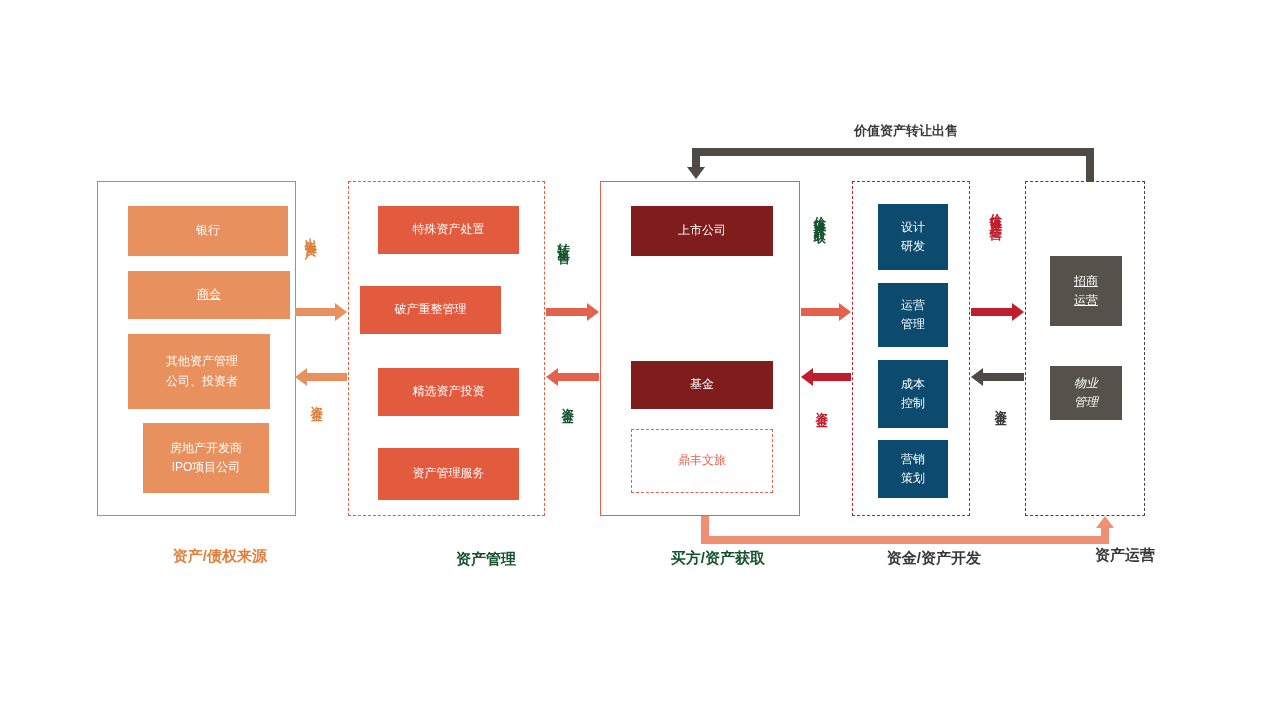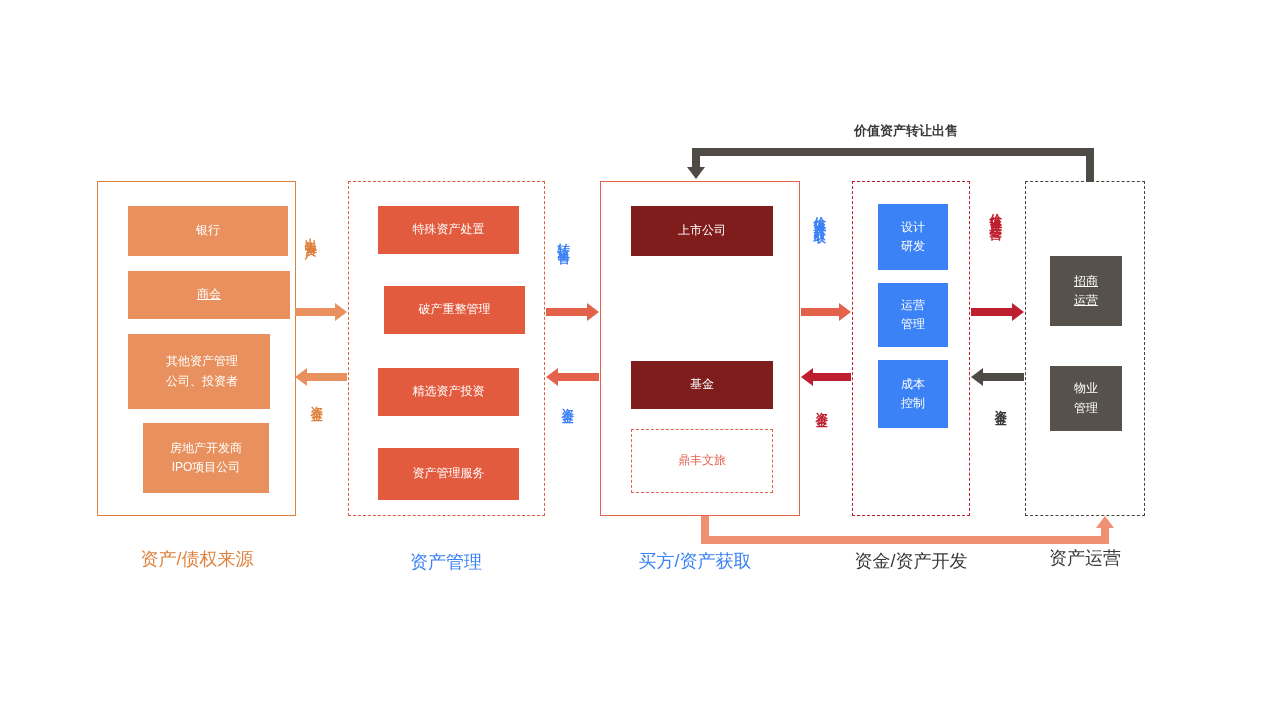--- a/index.html
+++ b/index.html
@@ -18,21 +18,21 @@
   .g5{left:1025px;top:181px;width:120px;height:335px;border:1.5px dashed #46423E;}
 
   .box{
     position:absolute;display:flex;align-items:center;justify-content:center;
     color:#fff;font-size:12px;line-height:1.6;text-align:center;
     white-space:pre-line;box-sizing:border-box;
   }
   .g1-box{background:#E8915E;}
   .g2-box{background:#E25B3F;}
   .g3-box{background:#7f1d1d;}
-  .g4-box{background:#3b82f6;}
+  .g4-box{background:#0c4a6e;}
   .g5-box{background:#56524B;}
   .outline-box{background:#fff;border:1px dashed #E4614C;color:#E4614C;}
 
   
   .harrow{position:absolute;height:18px;}
   .harrow .shaft{position:absolute;top:5px;height:8px;background:currentColor;}
   .harrow.right .shaft{left:0;right:10px;}
   .harrow.left  .shaft{left:10px;right:0;}
   .harrow .head{position:absolute;top:0;width:0;height:0;
     border-top:9px solid transparent;border-bottom:9px solid transparent;}
@@ -52,69 +52,71 @@
     border-top:12px solid #4E4A45;}
   .tri-up{position:absolute;width:0;height:0;
     border-left:9px solid transparent;border-right:9px solid transparent;
     border-bottom:12px solid #EE9071;}
 
   .vlabel{
     position:absolute;writing-mode:vertical-lr;
     font-weight:bold;font-size:12.5px;letter-spacing:3px;line-height:1.1;
   }
   .glabel{
-    position:absolute;width:140px;text-align:center;
-    font-weight:normal;font-size:18px;
+    position:absolute;width:140px;text-align:right;
+    font-weight:bold;font-size:15px;
   }
   .t-orange{color:#DE813D;}
-  .t-salmon{color:#3b82f6;}
+  .t-salmon{color:#14532d;}
   .t-crimson{color:#BE1E2D;}
   .t-dark{color:#383838;}
   .toplabel{position:absolute;font-weight:bold;font-size:13px;color:#383838;}
 </style>
 </head>
 <body>
 
 <div class="canvas">
 
   <div class="group g1">
     <div class="box g1-box" style="left:30px;top:24px;width:160px;height:50px;">银行</div>
     <div class="box g1-box" style="left:30px;top:89px;width:162px;height:48px;text-decoration:underline;">商会</div>
     <div class="box g1-box" style="left:30px;top:152px;width:142px;height:75px;padding-left:6px;">其他资产管理
 公司、投资者</div>
     <div class="box g1-box" style="left:45px;top:241px;width:126px;height:70px;">房地产开发商
 IPO项目公司</div>
   </div>
 
   <div class="group g2">
     <div class="box g2-box" style="left:29px;top:24px;width:141px;height:48px;">特殊资产处置</div>
-    <div class="box g2-box" style="left:35px;top:104px;width:141px;height:48px;">破产重整管理</div>
+    <div class="box g2-box" style="left:11px;top:104px;width:141px;height:48px;">破产重整管理</div>
     <div class="box g2-box" style="left:29px;top:186px;width:141px;height:48px;">精选资产投资</div>
     <div class="box g2-box" style="left:29px;top:266px;width:141px;height:52px;">资产管理服务</div>
   </div>
 
   <div class="group g3">
     <div class="box g3-box" style="left:30px;top:24px;width:142px;height:50px;">上市公司</div>
     <div class="box g3-box" style="left:30px;top:179px;width:142px;height:48px;">基金</div>
     <div class="box outline-box" style="left:30px;top:247px;width:142px;height:64px;">鼎丰文旅</div>
   </div>
 
   <div class="group g4">
     <div class="box g4-box" style="left:25px;top:22px;width:70px;height:66px;">设计
 研发</div>
     <div class="box g4-box" style="left:25px;top:101px;width:70px;height:64px;">运营
 管理</div>
     <div class="box g4-box" style="left:25px;top:178px;width:70px;height:68px;">成本
 控制</div>
+    <div class="box g4-box" style="left:25px;top:258px;width:70px;height:58px;">营销
+策划</div>
   </div>
 
   <div class="group g5">
     <div class="box g5-box" style="left:24px;top:74px;width:72px;height:70px;text-decoration:underline;">招商
 运营</div>
-    <div class="box g5-box" style="left:24px;top:184px;width:72px;height:65px;">物业
+    <div class="box g5-box" style="left:24px;top:184px;width:72px;height:54px;font-style:italic;">物业
 管理</div>
   </div>
 
   <div class="harrow right c-orange" style="left:295px;top:303px;width:52px;">
       <div class="shaft"></div>
       <div class="head"></div>
     </div>
   <div class="harrow left c-orange" style="left:295px;top:368px;width:52px;">
       <div class="shaft"></div>
       <div class="head"></div>

